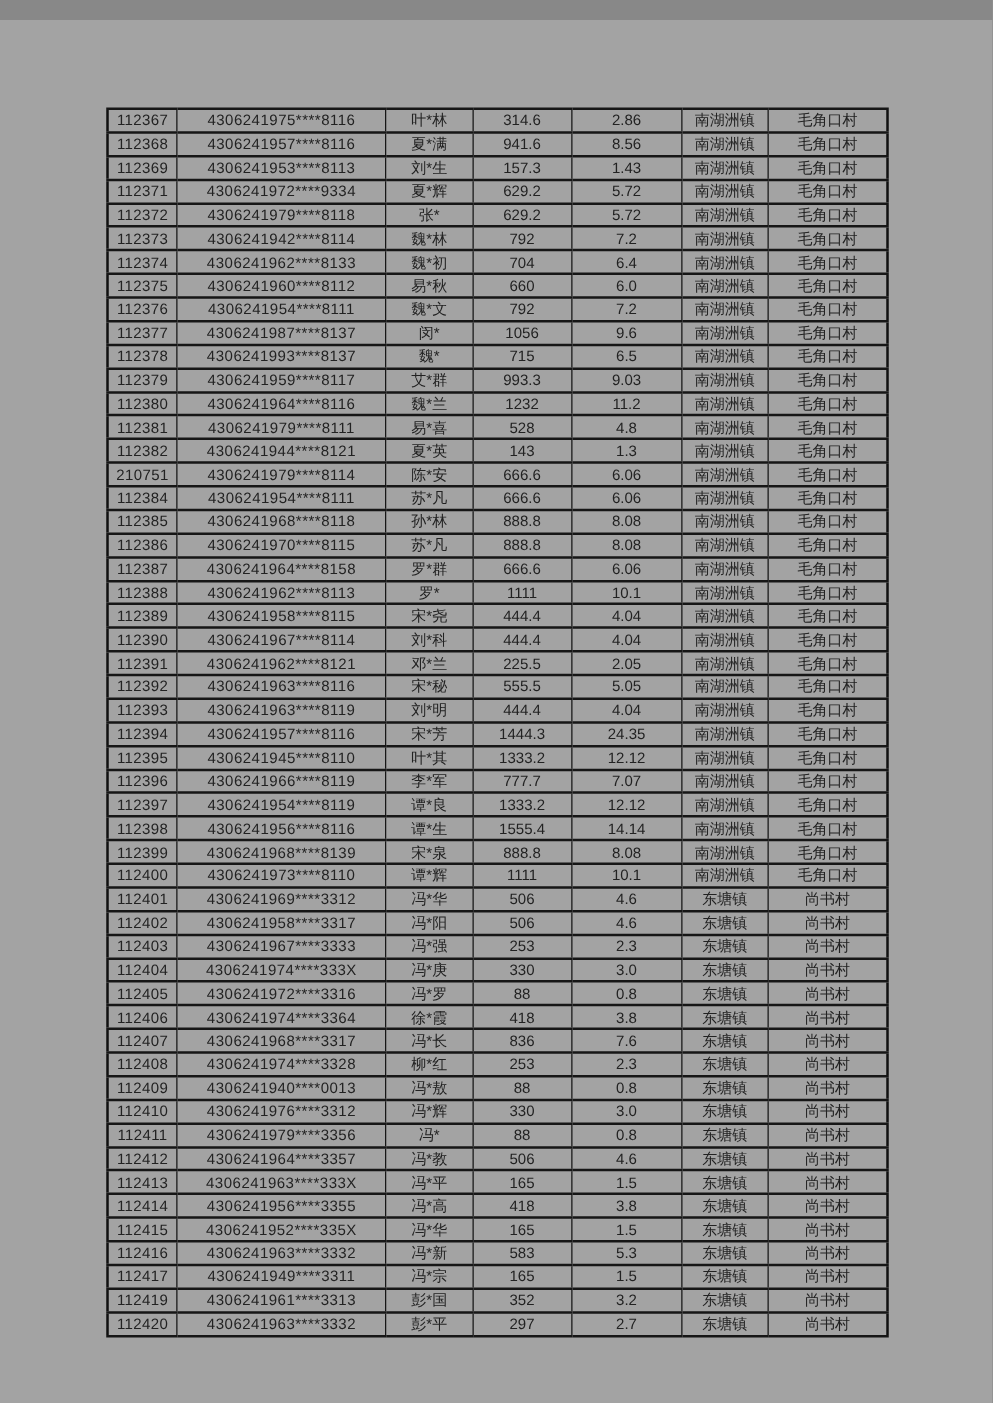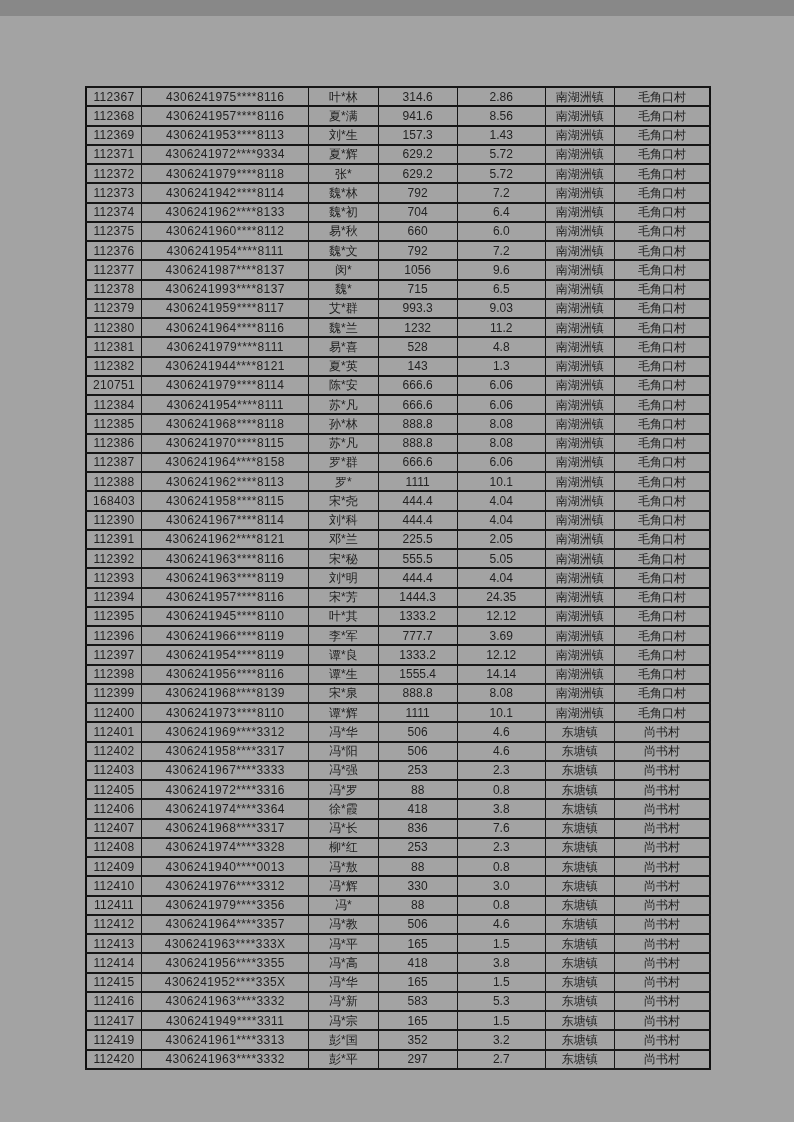--- a/index.html
+++ b/index.html
@@ -270,21 +270,21 @@
     <td class="c-serial">112388</td>
     <td class="c-id">4306241962****8113</td>
     <td class="c-name">罗*</td>
     <td class="c-amt1">1111</td>
     <td class="c-amt2">10.1</td>
     <td class="c-town">南湖洲镇</td>
     <td class="c-village">毛角口村</td>
   </tr>
 
   <tr>
-    <td class="c-serial">168403</td>
+    <td class="c-serial">112389</td>
     <td class="c-id">4306241958****8115</td>
     <td class="c-name">宋*尧</td>
     <td class="c-amt1">444.4</td>
     <td class="c-amt2">4.04</td>
     <td class="c-town">南湖洲镇</td>
     <td class="c-village">毛角口村</td>
   </tr>
 
   <tr>
     <td class="c-serial">112390</td>
@@ -344,21 +344,21 @@
     <td class="c-amt2">12.12</td>
     <td class="c-town">南湖洲镇</td>
     <td class="c-village">毛角口村</td>
   </tr>
 
   <tr>
     <td class="c-serial">112396</td>
     <td class="c-id">4306241966****8119</td>
     <td class="c-name">李*军</td>
     <td class="c-amt1">777.7</td>
-    <td class="c-amt2">3.69</td>
+    <td class="c-amt2">7.07</td>
     <td class="c-town">南湖洲镇</td>
     <td class="c-village">毛角口村</td>
   </tr>
 
   <tr>
     <td class="c-serial">112397</td>
     <td class="c-id">4306241954****8119</td>
     <td class="c-name">谭*良</td>
     <td class="c-amt1">1333.2</td>
     <td class="c-amt2">12.12</td>
@@ -419,20 +419,29 @@
   <tr>
     <td class="c-serial">112403</td>
     <td class="c-id">4306241967****3333</td>
     <td class="c-name">冯*强</td>
     <td class="c-amt1">253</td>
     <td class="c-amt2">2.3</td>
     <td class="c-town">东塘镇</td>
     <td class="c-village">尚书村</td>
   </tr>
 
+  <tr>
+    <td class="c-serial">112404</td>
+    <td class="c-id">4306241974****333X</td>
+    <td class="c-name">冯*庚</td>
+    <td class="c-amt1">330</td>
+    <td class="c-amt2">3.0</td>
+    <td class="c-town">东塘镇</td>
+    <td class="c-village">尚书村</td>
+  </tr>
 
   <tr>
     <td class="c-serial">112405</td>
     <td class="c-id">4306241972****3316</td>
     <td class="c-name">冯*罗</td>
     <td class="c-amt1">88</td>
     <td class="c-amt2">0.8</td>
     <td class="c-town">东塘镇</td>
     <td class="c-village">尚书村</td>
   </tr>

